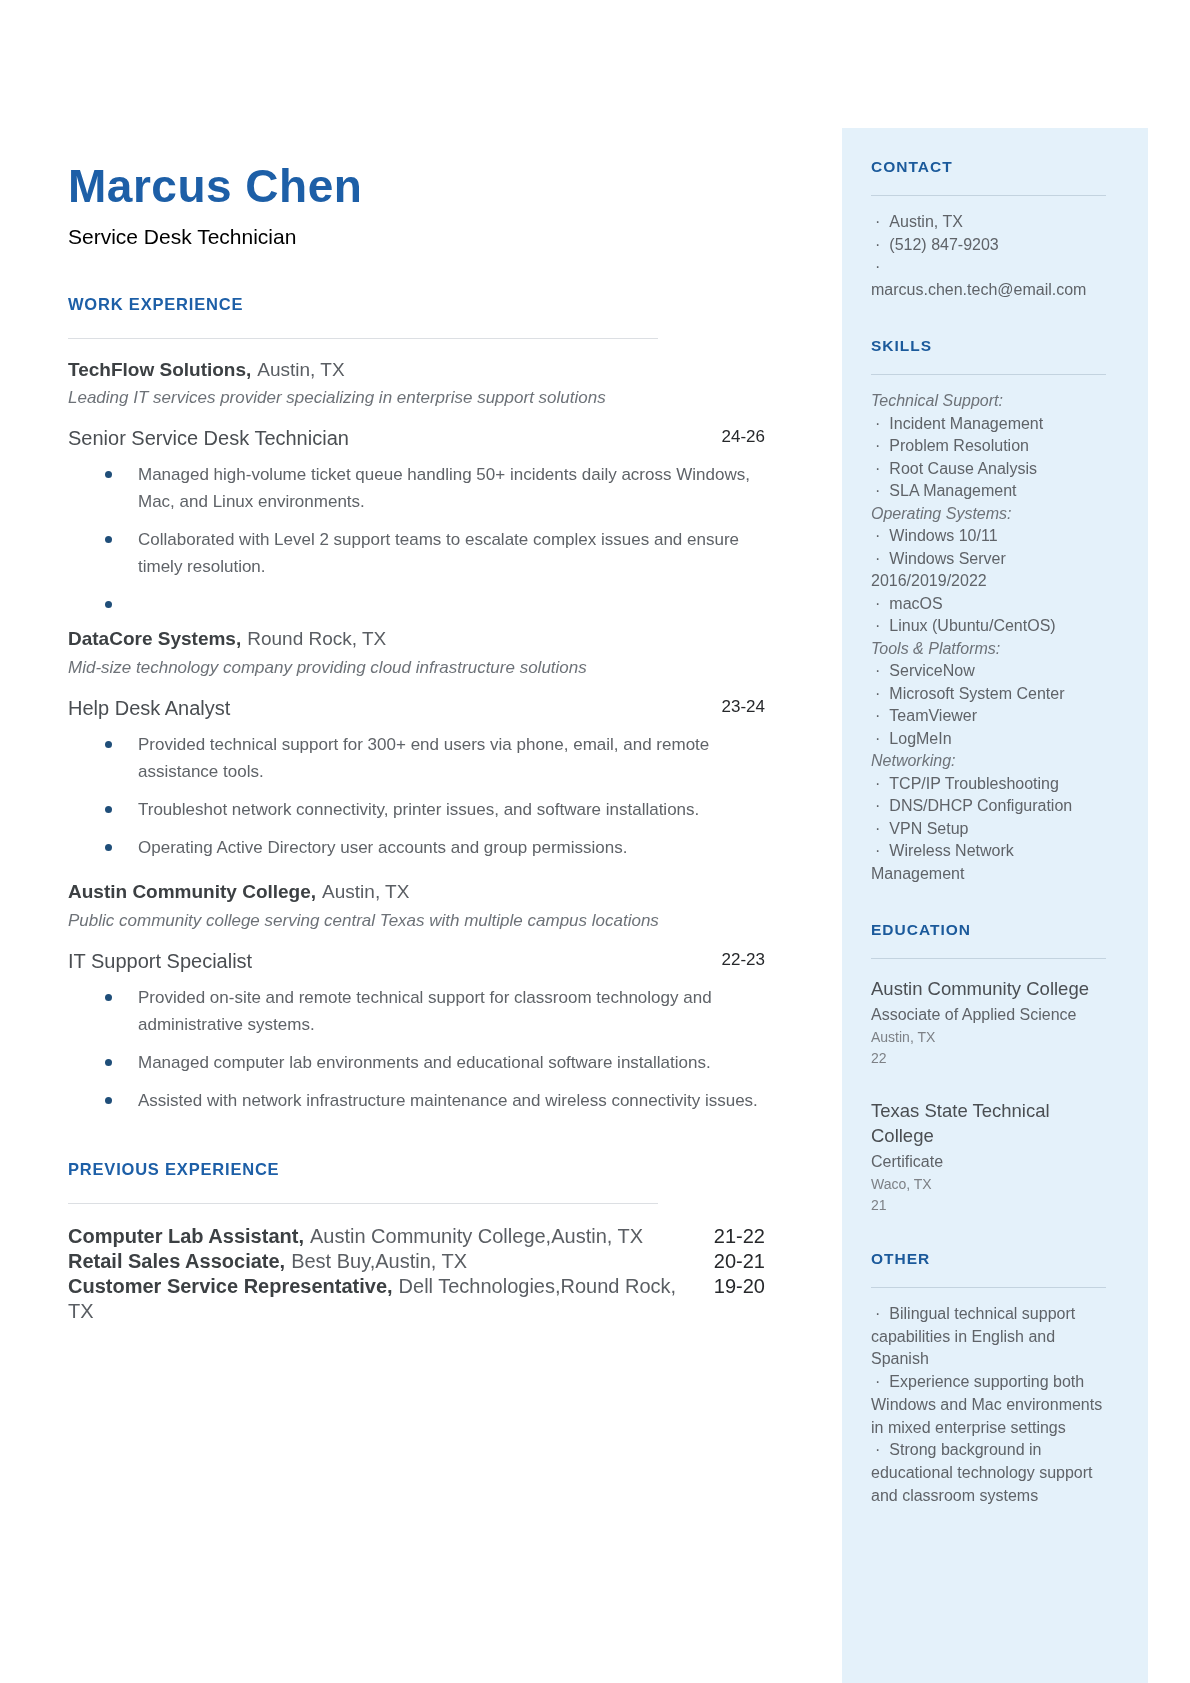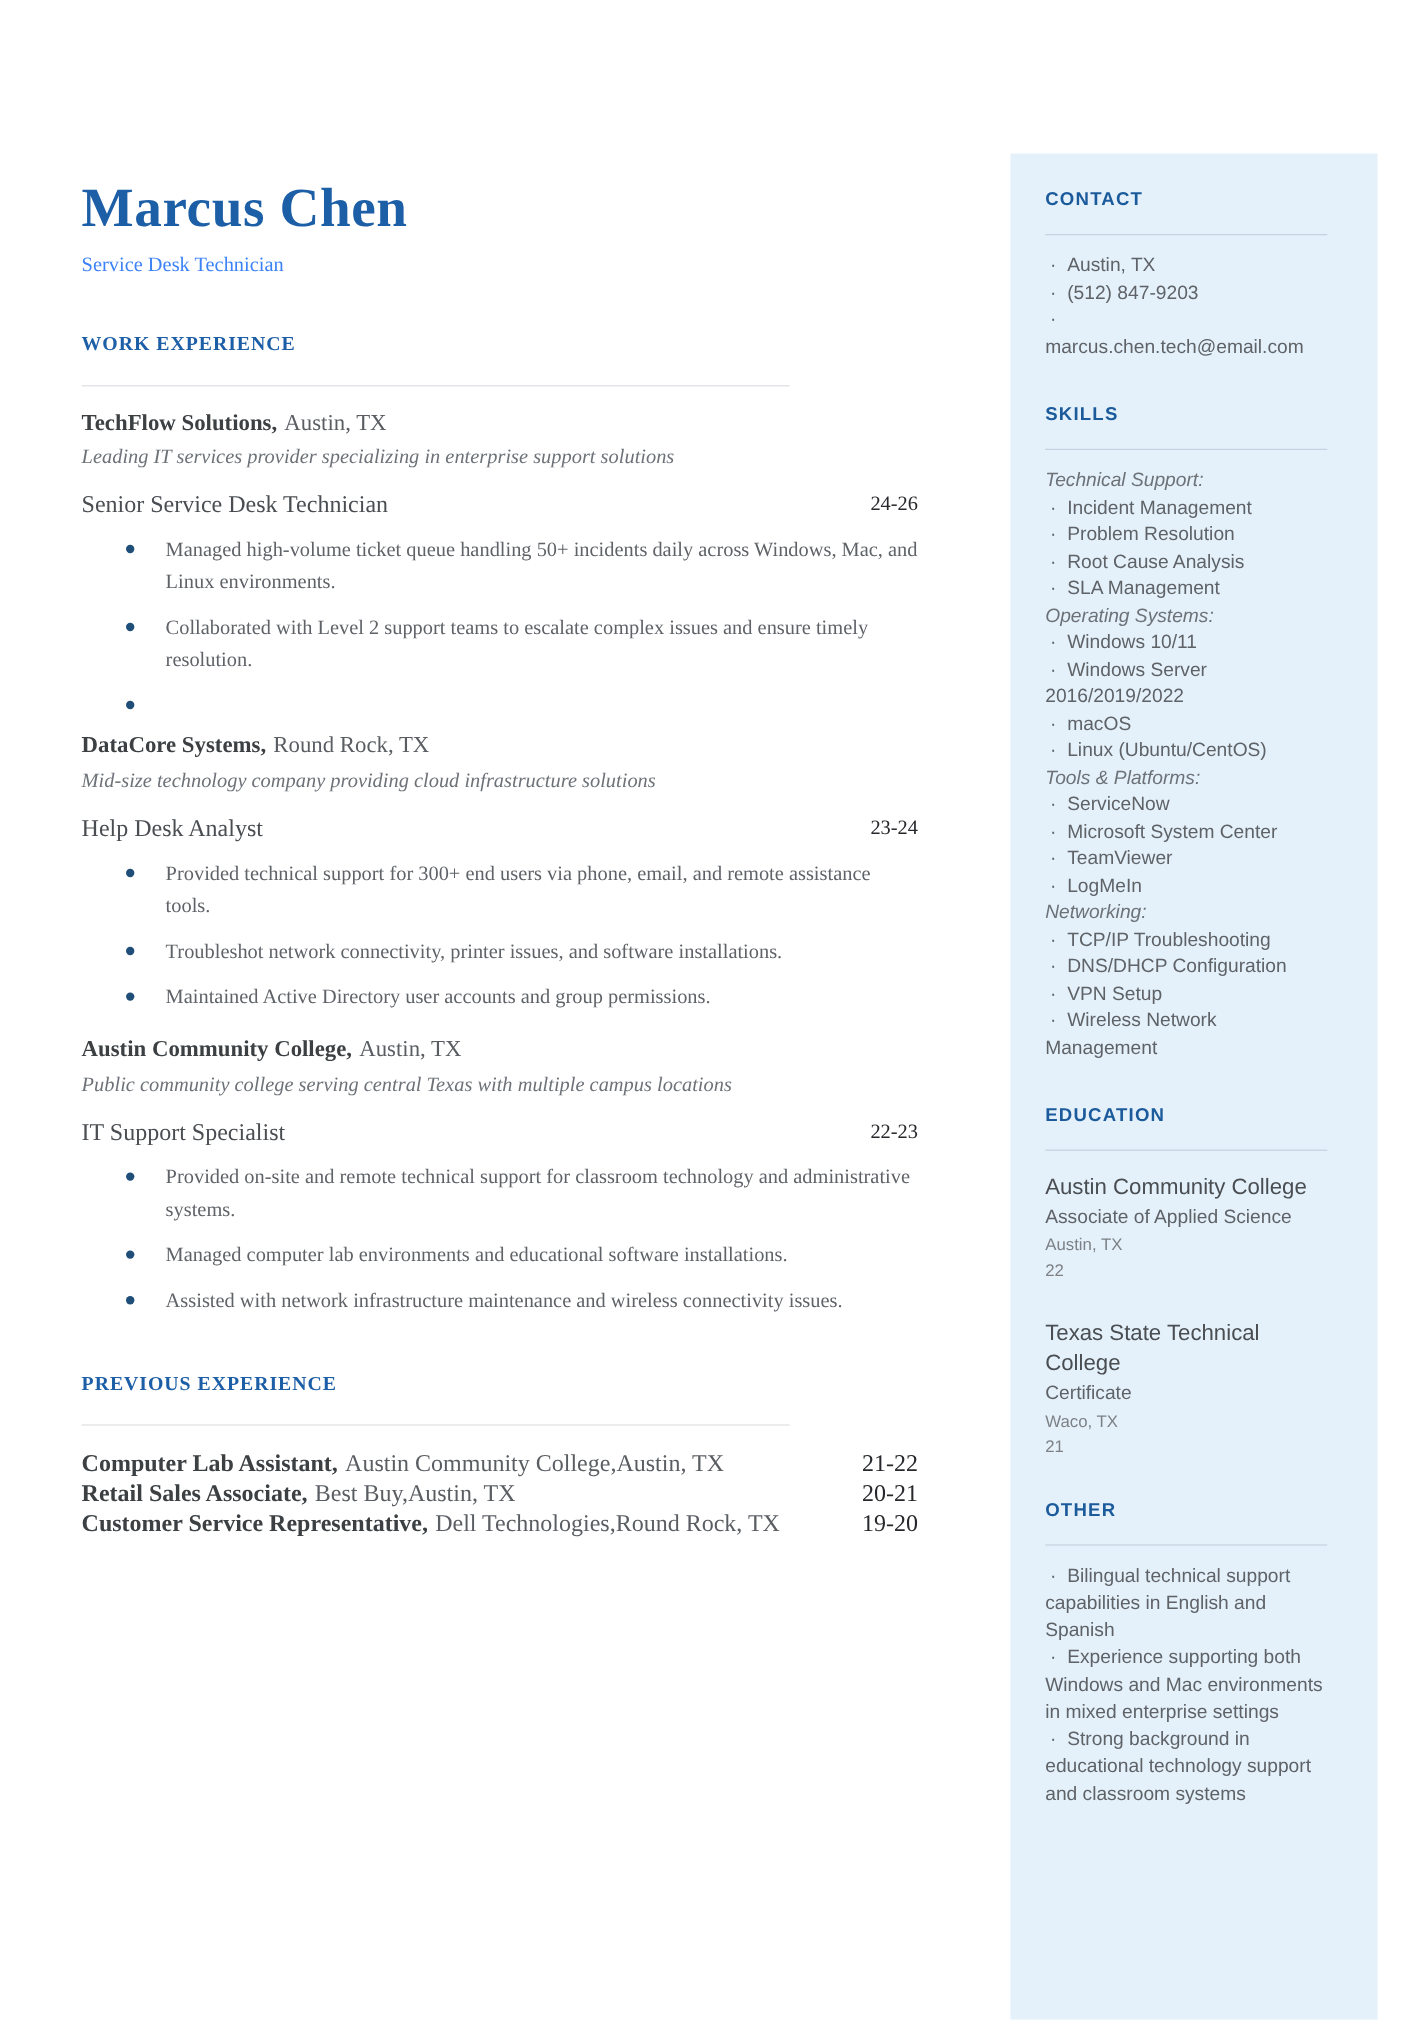--- a/index.html
+++ b/index.html
@@ -1,23 +1,23 @@
 <!DOCTYPE html>
 <html><head>
 <meta charset="utf-8">
 <style>
   html,body { margin:0; padding:0; }
   body {
     width:1190px; height:1683px; background:#ffffff; position:relative;
     font-family:"Liberation Sans", "DejaVu Sans", sans-serif;
     -webkit-font-smoothing:antialiased;
   }
-  .main { position:absolute; left:68px; top:148px; width:697px;font-family:Liberation Serif, serif; }
+  .main { position:absolute; left:68px; top:162px; width:697px; }
   .cand-name { font-size:46px; font-weight:bold; color:#1d5fa7; margin:0; line-height:1.08; letter-spacing:0.5px; }
-  .cand-title { font-size:17px; color:#3b82f6; margin-top:13px; }
+  .cand-title { font-size:21px; color:#000000; margin-top:13px; }
   .sec-head { font-size:16.5px; font-weight:bold; color:#1d5fa7; letter-spacing:0.8px; margin-top:46px; }
   .rule { height:1px; background:#dcdfe3; width:590px; margin-top:24px; }
   .company-line { font-size:19px; color:#5a5e63; margin-top:19px; line-height:1.25; }
   .company-name { font-weight:bold; color:#3c4043; margin-right:6px; }
   .company-desc { font-style:italic; font-size:17px; color:#6d7278; margin-top:7px; }
   .role-line { display:flex; justify-content:space-between; align-items:flex-start; margin-top:19px; }
   .role-title { font-size:20px; color:#4a4e52; }
   .role-dates { font-size:17px; color:#26282b; }
   ul.bullets { list-style:none; margin:8px 0 0 0; padding:0; }
   .bullets li { display:flex; font-size:17px; color:#5f6368; line-height:27px; margin-top:11px; }
@@ -92,21 +92,21 @@
       <li>
           <span class="b-dot"></span>
           <span class="b-text">Provided technical support for 300+ end users via phone, email, and remote assistance tools.</span>
         </li>
       <li>
           <span class="b-dot"></span>
           <span class="b-text">Troubleshot network connectivity, printer issues, and software installations.</span>
         </li>
       <li>
           <span class="b-dot"></span>
-          <span class="b-text">Maintained Active Directory user accounts and group permissions.</span>
+          <span class="b-text">Operating Active Directory user accounts and group permissions.</span>
         </li>
     </ul>
   </div>
 
   <div>
     <div class="company-line">
       <span class="company-name">Austin Community College,</span><span>Austin, TX</span>
     </div>
     <div class="company-desc">Public community college serving central Texas with multiple campus locations</div>
     <div class="role-line">

